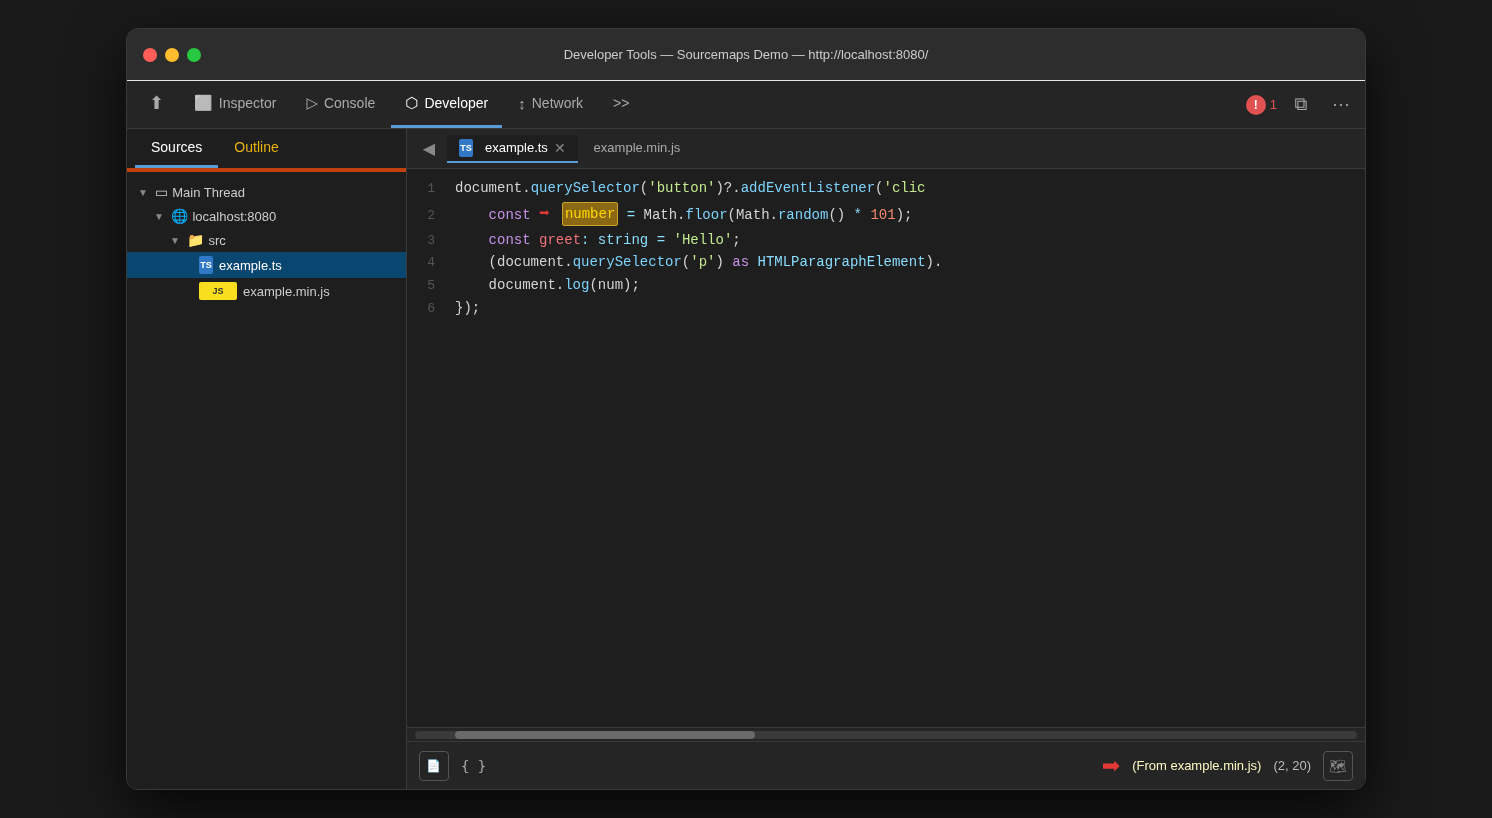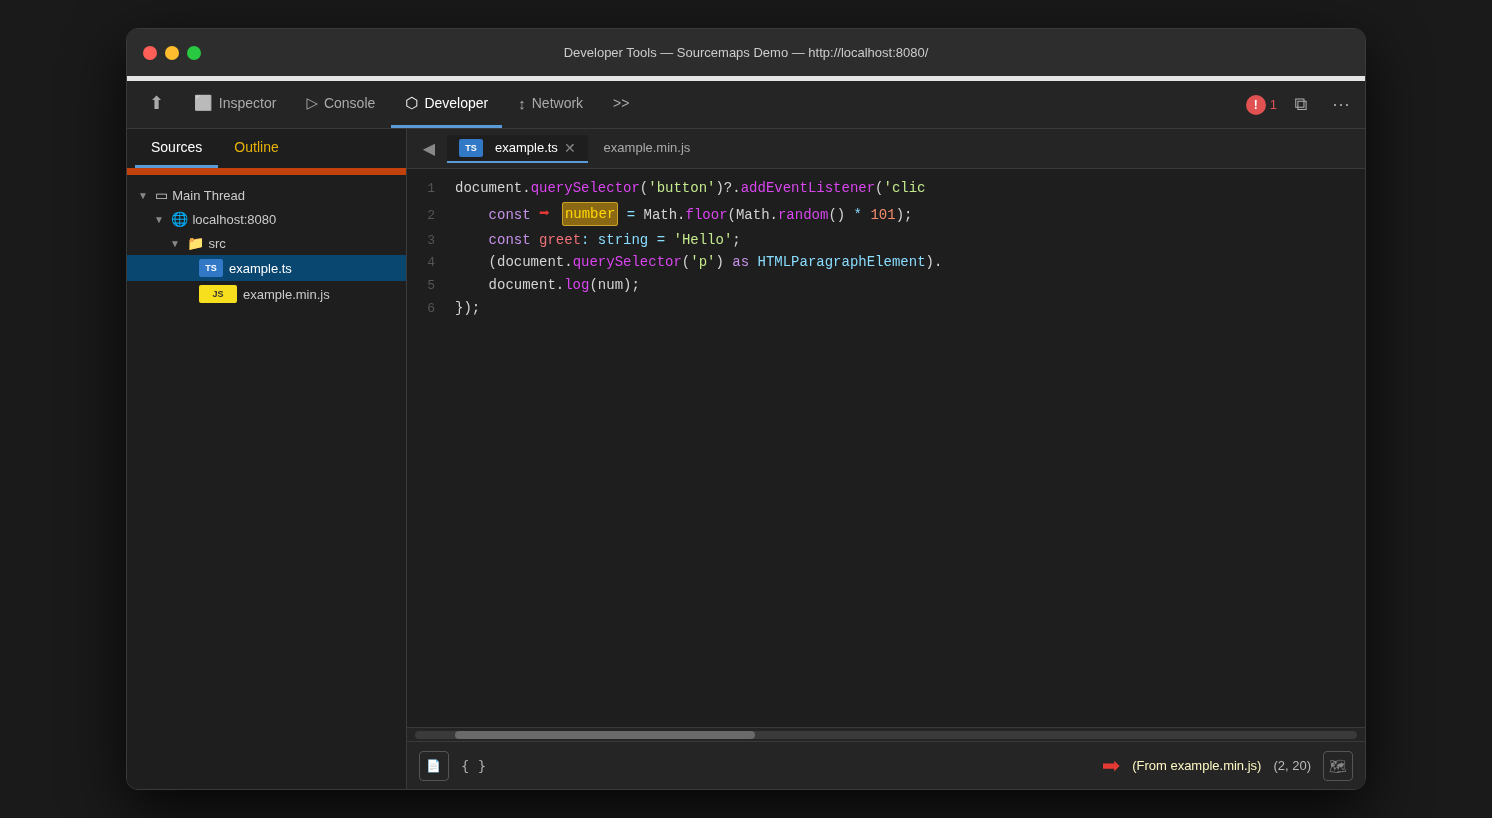--- a/index.html
+++ b/index.html
@@ -20,21 +20,21 @@
       border: 1px solid #3a3a3a;
     }
     
     .titlebar {
       background: #2d2d2d;
       height: 52px;
       display: flex;
       align-items: center;
       padding: 0 16px;
       position: relative;
-      border-bottom: 5px solid #e5e5e5;
+      border-bottom: 1px solid #e5e5e5;
     }
     .traffic-lights {
       display: flex;
       gap: 8px;
       align-items: center;
     }
     .traffic-light {
       width: 14px;
       height: 14px;
       border-radius: 50%;
@@ -123,21 +123,21 @@
     .sidebar {
       width: 280px;
       background: #1e1e1e;
       border-right: 1px solid #3a3a3a;
       display: flex;
       flex-direction: column;
       flex-shrink: 0;
     }
     .sidebar-tabs {
       display: flex;
-      border-bottom: 7px solid #c2410c;
+      border-bottom: 4px solid #c2410c;
       padding: 0 8px;
     }
     .sidebar-tab {
       padding: 10px 16px;
       font-size: 14px;
       color: #eab308;
       cursor: pointer;
       border-bottom: 3px solid transparent;
       font-weight: 500;
     }
@@ -179,21 +179,21 @@
       flex-shrink: 0;
     }
     .ts-badge {
       display: inline-flex;
       align-items: center;
       justify-content: center;
       background: #3178c6;
       color: white;
       font-size: 9px;
       font-weight: 700;
-      width: 24px;
+      width: 14px;
       height: 18px;
       border-radius: 2px;
       margin-right: 6px;
       flex-shrink: 0;
     }
     .js-badge {
       display: inline-flex;
       align-items: center;
       justify-content: center;
       background: #f7df1e;
@@ -287,21 +287,21 @@
       flex-shrink: 0;
     }
     .line-content {
       flex: 1;
       padding-left: 8px;
       white-space: pre;
       color: #d4d4d4;
     }
     
     .kw { color: #c792ea; }      
-    .fn { color: #d946ef; margin-top: 20px; }      
+    .fn { color: #7dd3fc; margin-top: 20px; }      
     .str { color: #c3e88d; }     
     .num-lit { color: #f78c6c; } 
     .type { color: #89ddff; }    
     .punc { color: #89ddff; }    
     .var-name { color: #f07178; }
     .plain { color: #d4d4d4; }
     .highlight-word {
       background: #8b6914;
       color: #ffd700;
       border: 1px solid #c9a227;

